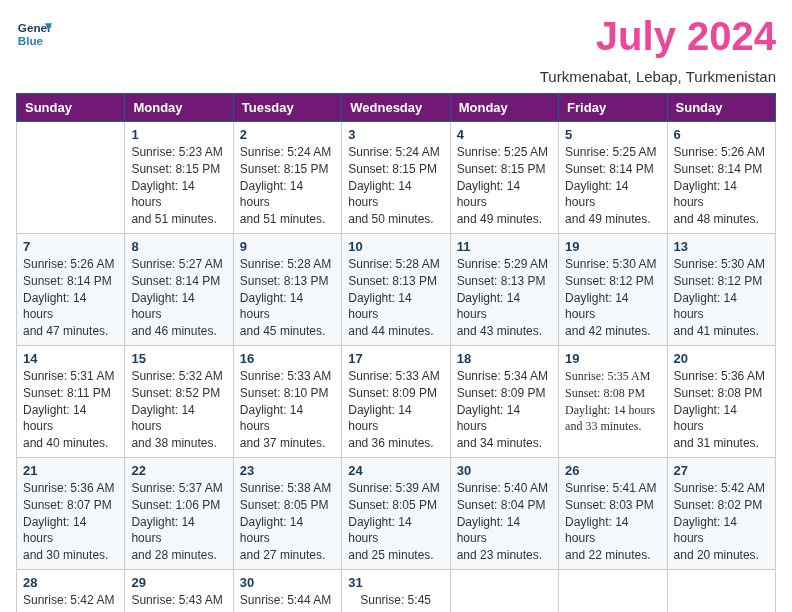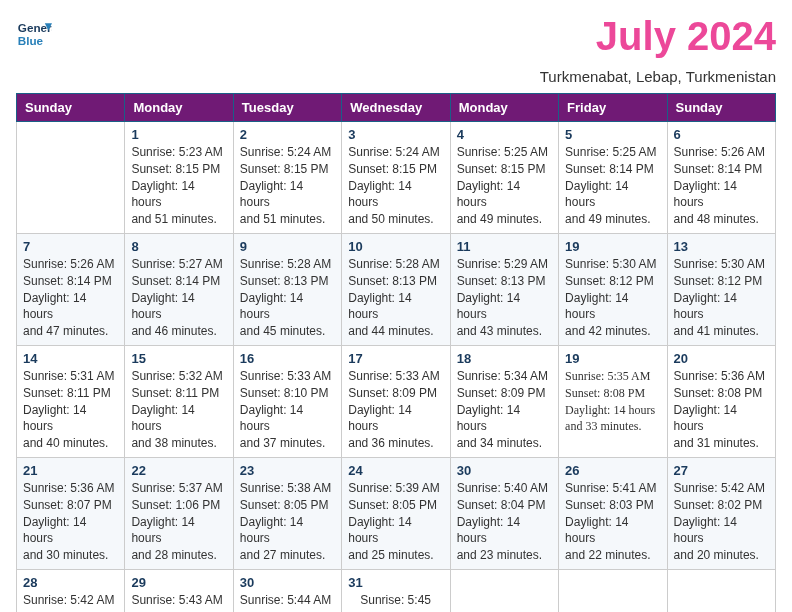--- a/index.html
+++ b/index.html
@@ -212,21 +212,21 @@
         <td>
           <span class="day-number">14</span>
           <div class="day-info" style="white-space: pre-line;">Sunrise: 5:31 AM
 Sunset: 8:11 PM
 Daylight: 14 hours
 and 40 minutes.</div>
         </td>
         <td>
           <span class="day-number">15</span>
           <div class="day-info" style="white-space: pre-line;">Sunrise: 5:32 AM
-Sunset: 8:11 PM
+Sunset: 8:52 PM
 Daylight: 14 hours
 and 38 minutes.</div>
         </td>
         <td>
           <span class="day-number">16</span>
           <div class="day-info" style="white-space: pre-line;">Sunrise: 5:33 AM
 Sunset: 8:10 PM
 Daylight: 14 hours
 and 37 minutes.</div>
         </td>

